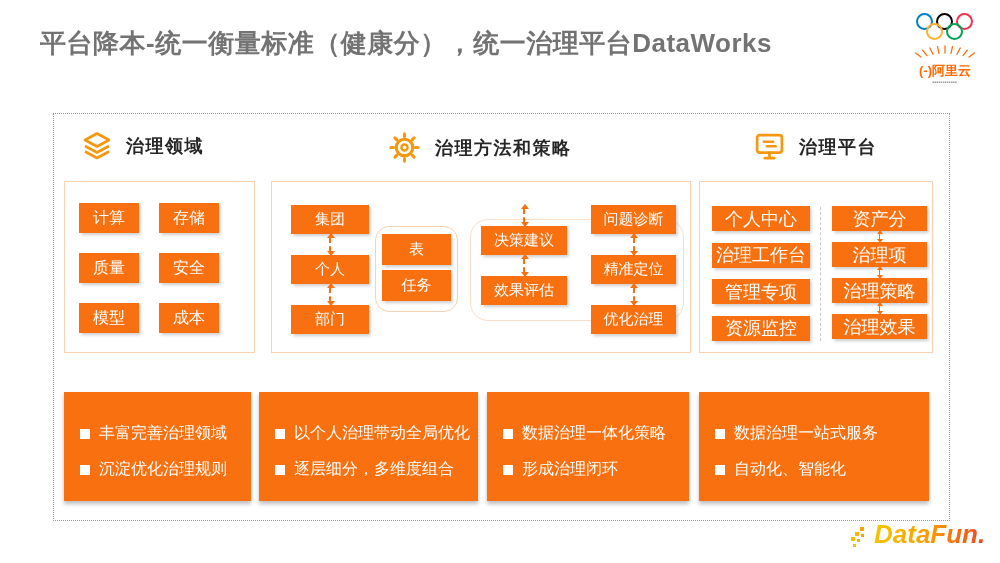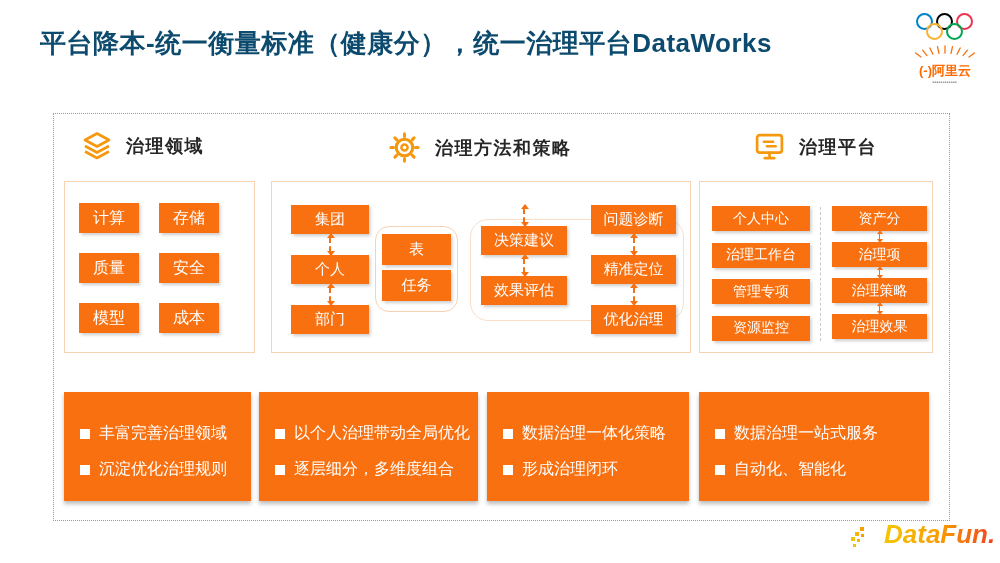--- a/index.html
+++ b/index.html
@@ -1,21 +1,21 @@
 <!DOCTYPE html>
 <html><head>
 <meta charset="utf-8">
 <style>
   html,body{margin:0;padding:0;background:#fff;}
   body{width:1000px;height:563px;position:relative;overflow:hidden;
        font-family:"Liberation Sans","DejaVu Sans",sans-serif;}
 
   
   .title{position:absolute;left:40px;top:26px;font-size:26px;font-weight:700;
-         color:#0c4a6e;letter-spacing:.5px;white-space:nowrap;}
+         color:#737373;letter-spacing:.5px;white-space:nowrap;}
 
   
   .alilogo{position:absolute;left:901px;top:13px;width:88px;display:flex;
            flex-direction:column;align-items:center;}
   .rings{position:relative;width:58px;height:30px;}
   .ring{position:absolute;width:13px;height:13px;border-radius:50%;border:2.5px solid #000;}
   .ring.r1{left:0;top:0;border-color:#0081C8;}
   .ring.r2{left:20px;top:0;border-color:#000000;}
   .ring.r3{left:40px;top:0;border-color:#EE334E;}
   .ring.r4{left:10px;top:10px;border-color:#FCB131;}
@@ -73,36 +73,36 @@
   .vconn::after{content:"";position:absolute;bottom:-5px;left:-4.5px;
                 border-left:4px solid transparent;border-right:4px solid transparent;
                 border-top:5px solid #F8700F;}
   .vconn.small{height:5px;margin:3px auto;border-left-width:1.5px;}
   .vconn.small::before{top:-4px;left:-3.5px;border-left-width:3px;border-right-width:3px;border-bottom-width:4px;}
   .vconn.small::after{bottom:-4px;left:-3.5px;border-left-width:3px;border-right-width:3px;border-top-width:4px;}
 
   
   #p3-left{left:12px;top:24px;width:98px;gap:11.5px;}
   #p3-chain{left:132px;top:24px;width:95px;}
-  #panel-platform .obox{height:25px;font-size:14px;font-family:Liberation Mono, monospace;}
+  #panel-platform .obox{height:25px;font-size:18px;font-family:Liberation Mono, monospace;}
   #p3-div{position:absolute;left:120px;top:25px;height:134px;width:0;border-left:1px dashed #c9c9c9;}
 
   
   .hl{position:absolute;top:278px;height:109px;background:#F8700F;color:#fff;
       box-shadow:0 3px 4px rgba(90,90,90,.4);display:flex;flex-direction:column;
       justify-content:center;gap:15px;padding:10px 6px 0 16px;box-sizing:border-box;}
   #hl-1{left:10px;width:187px;}
   #hl-2{left:205px;width:219px;}
   #hl-3{left:433px;width:202px;}
   #hl-4{left:645px;width:230px;}
   .bullet{display:flex;align-items:center;gap:9px;font-size:16px;font-weight:500;white-space:nowrap;}
   .bullet .sq{width:10px;height:10px;background:#fff;flex:none;}
 
   
-  .datafun{position:absolute;left:851px;top:520px;display:flex;align-items:flex-start;gap:17px;}
+  .datafun{position:absolute;left:851px;top:520px;display:flex;align-items:flex-start;gap:7px;}
   .df-pixels{margin-top:6px;}
   .df-text{font-size:26px;font-weight:700;font-style:italic;letter-spacing:0;
            background:linear-gradient(95deg,#F4C700 0%,#F99C00 50%,#EF4123 100%);
            -webkit-background-clip:text;background-clip:text;color:transparent;
            -webkit-text-fill-color:transparent;line-height:1.1;}
 </style>
 </head>
 <body>
 
 <div class="title">平台降本-统一衡量标准（健康分），统一治理平台DataWorks</div>

